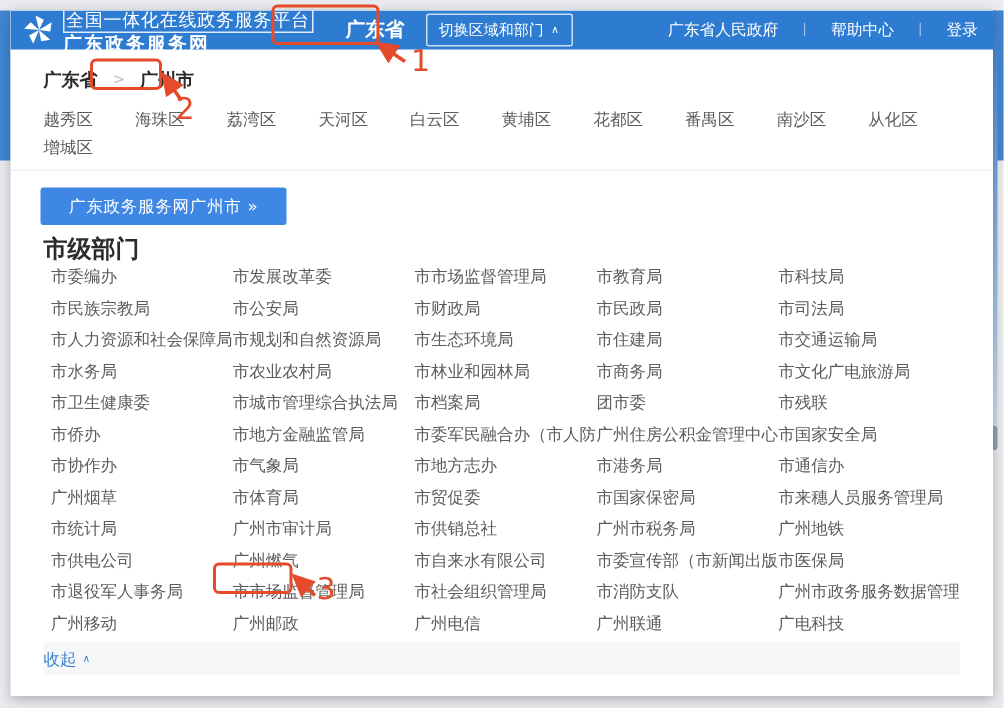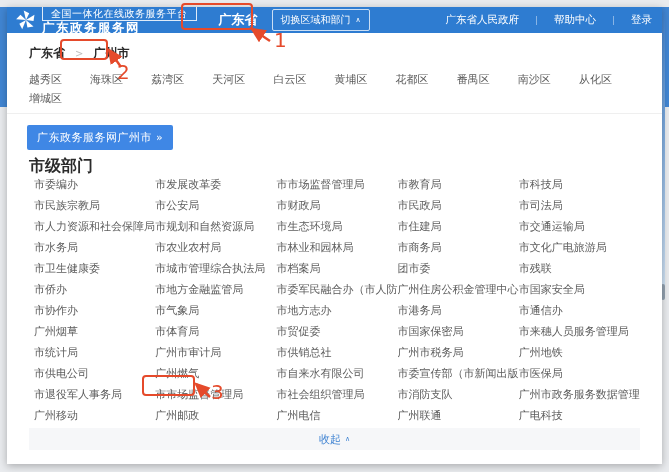--- a/index.html
+++ b/index.html
@@ -26,21 +26,21 @@
 
   .panel{position:absolute;left:7px;top:7px;width:655px;height:457px;background:#fff;
     box-shadow:0 2px 8px rgba(0,0,0,.28);display:flex;flex-direction:column;overflow:hidden}
 
   
   .hdr{height:26px;background:var(--header-blue);display:flex;align-items:center;
     padding:0 10px 0 8px;color:#fff;flex:0 0 auto}
   .logo{display:flex;align-items:center;gap:5px;cursor:pointer}
   .logo-icon{width:22px;height:22px;flex:0 0 auto}
   .logo-text{display:flex;flex-direction:column;line-height:1.1}
-  .logo-tag{font-size:10px;border:1px solid rgba(255,255,255,.85);padding:1px 8px;letter-spacing:.5px;white-space:nowrap}
+  .logo-tag{font-size:12px;border:1px solid rgba(255,255,255,.85);padding:1px 1px;letter-spacing:.5px;white-space:nowrap}
   .logo-name{font-size:12.5px;font-weight:bold;letter-spacing:1.5px;white-space:nowrap}
   .region{font-size:13px;font-weight:bold;margin-left:22px;white-space:nowrap}
   .switch-btn{margin-left:14px;font-size:10px;color:#fff;background:transparent;
     border:1px solid rgba(255,255,255,.75);border-radius:2px;padding:3px 8px;
     display:flex;align-items:center;gap:5px;cursor:pointer;white-space:nowrap;
     font-family:inherit}
   .switch-caret{font-size:7px;line-height:1}
   .hdr-links{margin-left:auto;display:flex;align-items:center;gap:16px;font-size:10.5px;white-space:nowrap}
   .hdr-link{cursor:pointer}
   .hdr-sep{opacity:.55;font-size:9px}
@@ -52,31 +52,31 @@
   .crumb-sep{color:#c0c0c0;margin:0 10px;font-size:10px}
 
   
   .districts{padding:6px 22px 7px 22px;display:grid;grid-template-columns:repeat(10,1fr);
     row-gap:4px;font-size:11px;color:var(--text-gray);border-bottom:1px solid #efefef}
   .district{cursor:pointer;white-space:nowrap}
 
   
   .portal-row{padding:11px 0 0 20px}
   .portal-btn{background:var(--button-blue);color:#fff;font-size:11px;border:none;
-    border-radius:2px;padding:5px 10px;cursor:pointer;letter-spacing:.5px;font-family:inherit}
+    border-radius:2px;padding:5px 19px;cursor:pointer;letter-spacing:.5px;font-family:inherit}
 
   
   .sec-title{padding:8px 0 0 22px;font-size:16px;font-weight:bold;color:var(--text-dark);line-height:15px}
   .dept-grid{padding:1px 22px 0 27px;display:grid;grid-template-columns:repeat(5,1fr);
     grid-auto-rows:21px;font-size:11px;color:var(--text-gray)}
   .dept{line-height:21px;white-space:nowrap;overflow:hidden;cursor:pointer}
 
   
   .panel-footer{margin:2px 22px 0 22px;height:22px;background:#f6f7f9;flex:0 0 auto;
-    display:flex;align-items:center;justify-content:center;gap:4px;
+    display:flex;align-items:center;justify-content:flex-start;gap:4px;
     font-size:11px;color:var(--link-blue);cursor:pointer}
   .collapse-caret{font-size:7px}
 
   
   .anno-layer{position:absolute;left:0;top:0;width:669px;height:472px;pointer-events:none;z-index:50}
   .anno-box{position:absolute;border:2px solid var(--annotation-red);border-radius:4px}
   .anno-box.b1{left:181px;top:3px;width:72px;height:27px}
   .anno-box.b2{left:60px;top:39px;width:48px;height:21px}
   .anno-box.b3{left:142px;top:375px;width:53px;height:21px}
   .anno-num{position:absolute;color:var(--annotation-red);font-size:20px;line-height:1}

